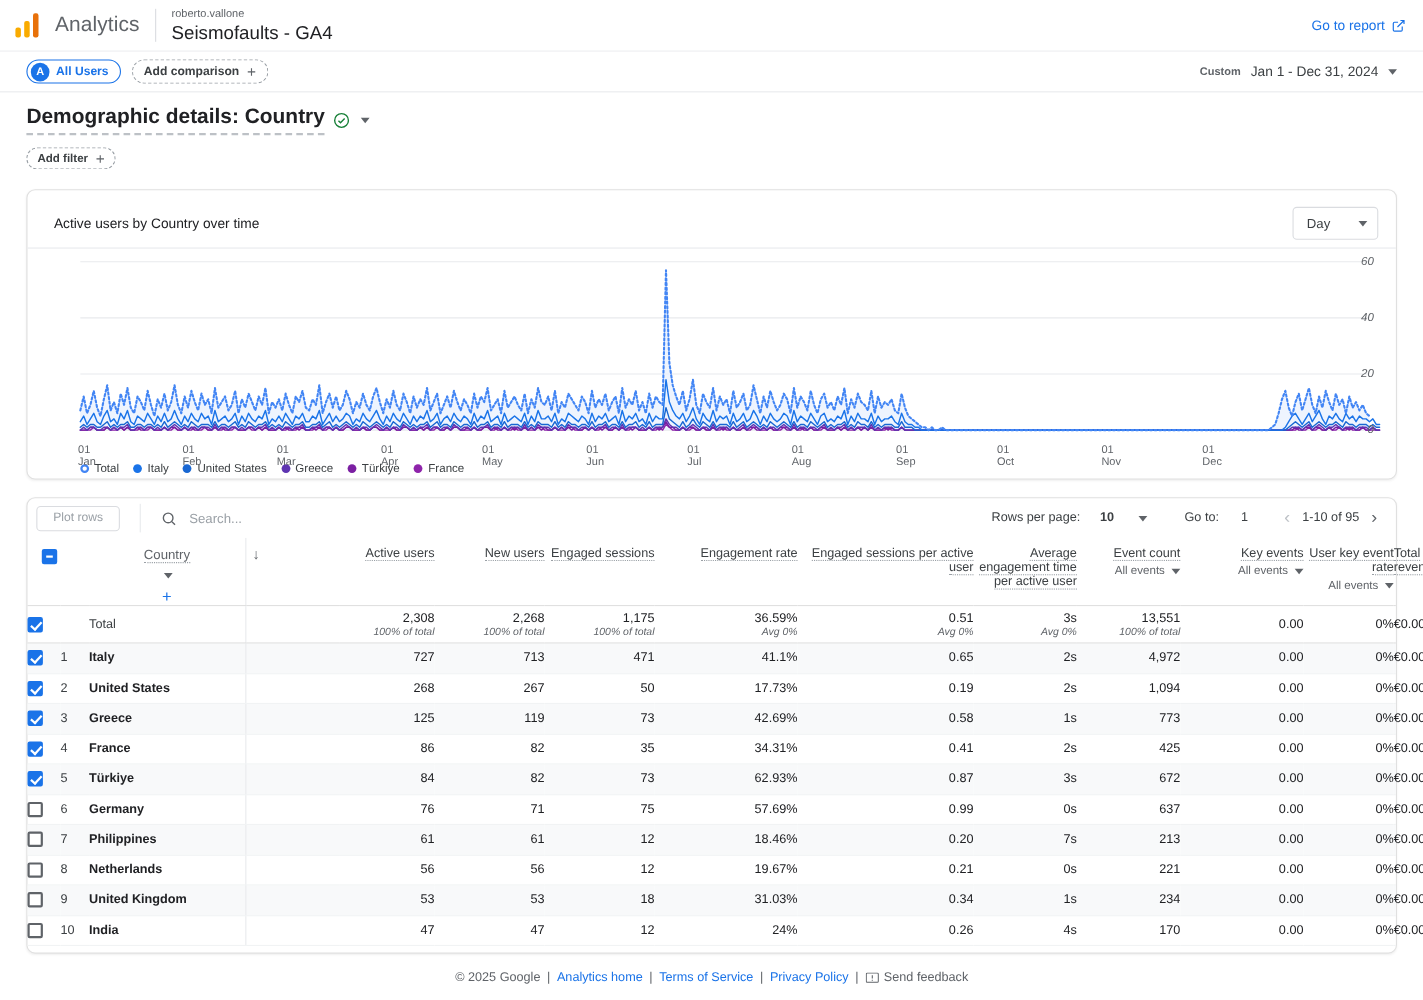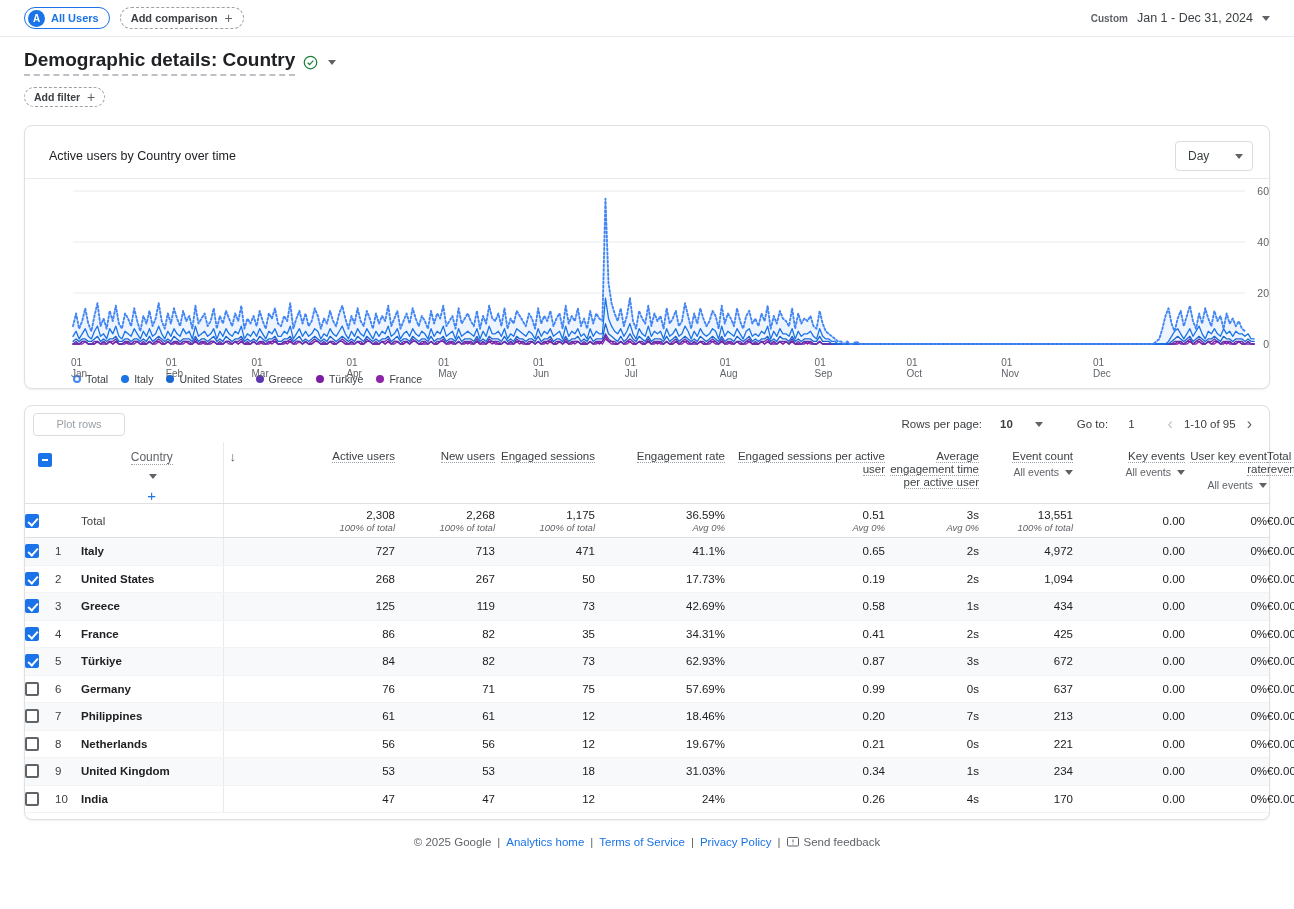--- a/index.html
+++ b/index.html
@@ -87,35 +87,35 @@
   .chart-title { font-size:12.5px; color:#202124; }
   .day-select {
     width:78px; height:30px; border:1px solid #dadce0; border-radius:4px;
     display:flex; align-items:center; justify-content:space-between;
     padding: 0 9px 0 12px; font-size:12px; color:#3c4043; cursor:pointer; background:#fff;
   }
   .chart-divider { height:1px; background:#e8eaed; margin: 6px 0 0 0; }
 
   .plot-wrap { position:relative; height: 190px; margin: 0 0 0 0; }
   .plot-svg { position:absolute; left:0; top:0; }
-  .ylabels { position:absolute; right:0; top:0; width:40px; height:178px; }
+  .ylabels { position:absolute; right:20px; top:0; width:40px; height:178px;font-style:italic; }
   .ylab { position:absolute; right:0; font-size:10.5px; color:#5f6368; transform: translateY(-50%); }
   .xlabels { position:absolute; left:0; top:178px; width:100%; height:24px; }
   .xlab { position:absolute; font-size:10px; color:#5f6368; line-height:11px; text-align:left; }
 
   .legend { display:flex; align-items:center; gap:13px; padding: 4px 0 0 48px; }
   .legend-item { display:flex; align-items:center; gap:5px; font-size:10.5px; color:#3c4043; cursor:pointer;}
   .dot { width:8px; height:8px; border-radius:50%; }
   .dot.hollow { background:#fff; border:2px solid #4285f4; width:8px; height:8px;}
 
   
   .tablecard { margin-top: 16px; padding-bottom: 6px; }
   .tbl-toolbar { display:flex; align-items:center; height:36px; padding-left: 8px; }
   .plotrows-btn {
-    width:92px; height:23px; border:1px solid #dadce0; border-radius:4px;
+    width:76px; height:23px; border:1px solid #dadce0; border-radius:4px;
     color:#9aa0a6; font-size:11px; display:flex; align-items:center; justify-content:center;
     background:#fff; cursor:pointer;
   }
   .search-box { display:flex; align-items:center; gap:9px; margin-left:18px; padding-left:18px; border-left:1px solid #e8eaed; height:26px;}
   .search-input { border:none; outline:none; font-size:12px; color:#5f6368; width:220px; background:transparent; font-family:"Liberation Sans", sans-serif;}
   .search-input::placeholder { color:#9aa0a6; }
   .tbl-toolbar-spacer { flex:1 1 auto; }
   .pager { display:flex; align-items:center; gap:8px; font-size:11.5px; color:#3c4043; padding-right:14px;padding-left:39px;}
   .pager .lbl { color:#3c4043; }
   .rows-val { font-weight:700; margin-left:10px; }
@@ -182,20 +182,41 @@
     gap:6px; font-size:11.5px; color:#5f6368;
   }
   .footer a { color:#1a73e8; text-decoration:none; cursor:pointer; }
   .fb-icon { width:12px; height:11px; display:inline-block; vertical-align:-1px; }
 </style>
 </head>
 <body>
 
 <div id="root">
 
+  <div class="topbar">
+    <span class="ga-logo">
+        <i class="b1"></i>
+        <i class="b2"></i>
+        <i class="b3"></i>
+      </span>
+    <span class="brand">Analytics</span>
+    <span class="vsep"></span>
+    <span class="acct">
+      <span class="acct-sub">roberto.vallone</span>
+      <span class="acct-title">Seismofaults - GA4</span>
+    </span>
+    <span class="topbar-spacer"></span>
+    <span class="goreport">
+      <span>Go to report</span>
+      <svg class="ext-icon" viewBox="0 0 24 24">
+        <path fill="none" stroke="#1a73e8" stroke-width="2" d="M18 13v6a2 2 0 0 1-2 2H5a2 2 0 0 1-2-2V8a2 2 0 0 1 2-2h6"></path>
+        <path fill="none" stroke="#1a73e8" stroke-width="2" d="M15 3h6v6M10 14L21 3"></path>
+      </svg>
+    </span>
+  </div>
 
   <div class="compbar">
     <span class="chip-allusers">
       <span class="chip-avatar">A</span>
       <span>All Users</span>
     </span>
     <span class="chip-dashed">
       <span>Add comparison</span>
       <span class="plus-g">+</span>
     </span>
@@ -294,20 +315,27 @@
           <span>France</span>
         </span>
       </div>
   </div>
 
   <div class="card tablecard">
     <div class="tbl-toolbar">
       <span class="plotrows-btn">
         <span>Plot rows</span>
       </span>
+      <span class="search-box">
+        <svg width="15" height="15" viewBox="0 0 24 24">
+          <circle cx="11" cy="11" r="7" fill="none" stroke="#5f6368" stroke-width="2"></circle>
+          <path d="M16.5 16.5L21 21" stroke="#5f6368" stroke-width="2" fill="none"></path>
+        </svg>
+        <input class="search-input" value="" placeholder="Search..." style="">
+      </span>
       <span class="tbl-toolbar-spacer"></span>
       <span class="pager">
         <span class="lbl">Rows per page:</span>
         <span class="rows-val">10</span>
         <span class="mini-caret"></span>
         <span class="lbl" style="margin-left:26px;">Go to:</span>
         <span class="goto-val">1</span>
         <span class="arrow-btn dis" style="margin-left:22px;">‹</span>
         <span class="range-txt">1-10 of 95</span>
         <span class="arrow-btn">›</span>
@@ -523,21 +551,21 @@
             <td class="td-num">
               <span class="main">42.69%</span>
             </td>
             <td class="td-num">
               <span class="main">0.58</span>
             </td>
             <td class="td-num">
               <span class="main">1s</span>
             </td>
             <td class="td-num">
-              <span class="main">434</span>
+              <span class="main">773</span>
             </td>
             <td class="td-num">
               <span class="main">0.00</span>
             </td>
             <td class="td-num">
               <span class="main">0%</span>
             </td>
             <td class="td-num" style="padding-right: 22px;">
               <span class="main">€0.00</span>
             </td>

